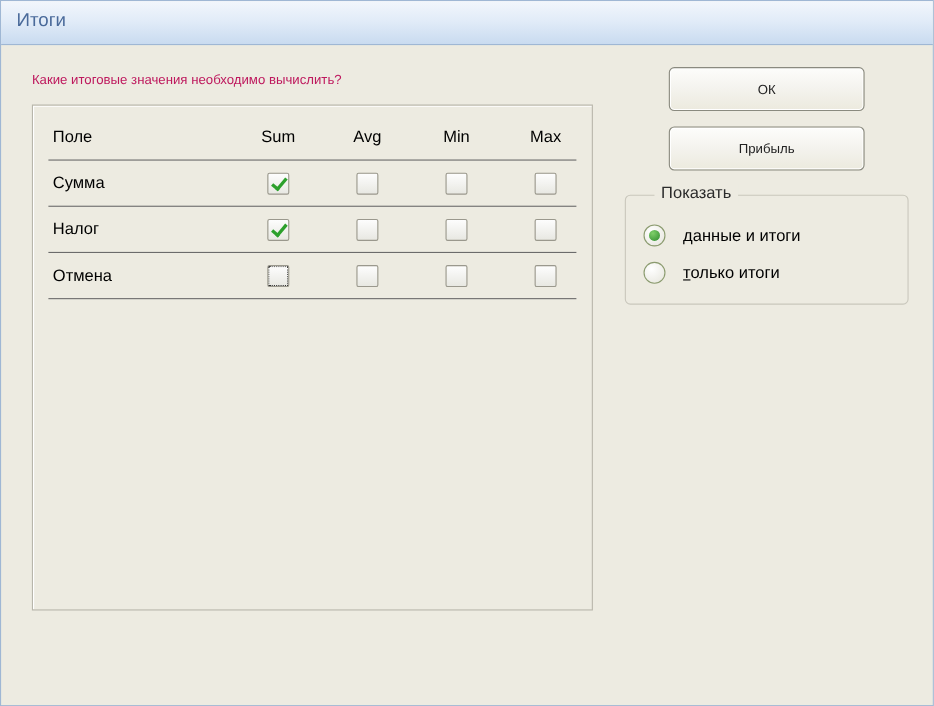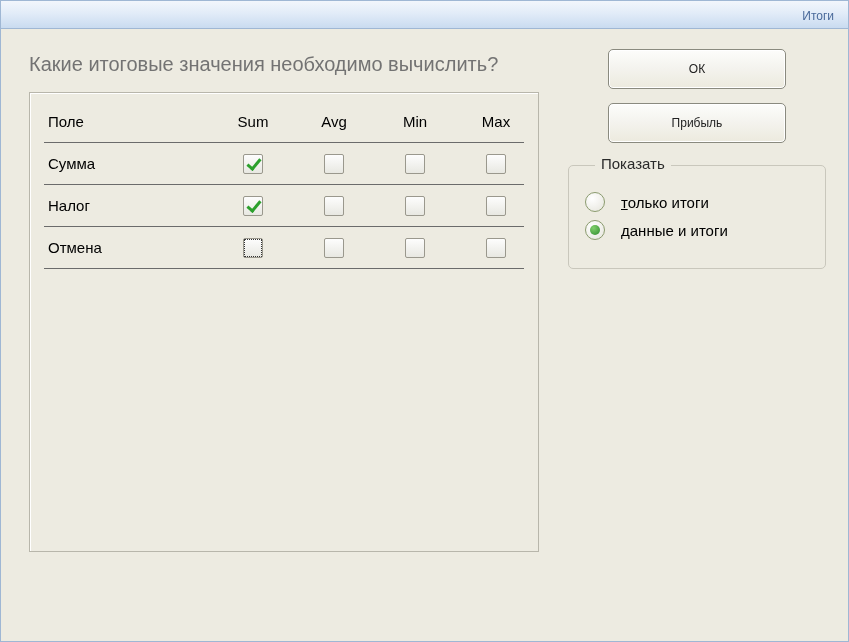--- a/index.html
+++ b/index.html
@@ -11,37 +11,36 @@
     background: #fff;
   }
   .window {
     width: 849px;
     height: 642px;
     background: #edebe1;
     border: 1px solid #9fb7d4;
     position: relative;
   }
   .titlebar {
-    height: 28px;
+    height: 40px;
     background: linear-gradient(to bottom, #f2f6fc 0%, #e2ecf8 45%, #c9dbf0 100%);
     border-bottom: 1px solid #9fb7d4;
     padding: 8px 14px;
     color: #4a6a9a;
-    font-size: 12px;
-    text-align: right;
+    font-size: 17px;
   }
   .content {
     position: relative;
     padding: 24px 22px 22px 28px;
     height: calc(100% - 36px);
   }
   .question {
-    color: #737373;
+    color: #be185d;
     margin-bottom: 16px;
-    font-size: 20px;
+    font-size: 12px;
   }
   .table-box {
     border: 1px solid #b8b6ab;
     background: #edebe1;
     width: 510px;
     height: 460px;
     padding: 8px 14px;
     box-shadow: inset 1px 1px 0 #fff;
   }
   .grid {
@@ -209,27 +208,27 @@
       </div>
     </div>
 
     <div class="right-col">
       <button class="btn">ОК</button>
       <button class="btn">Прибыль</button>
 
       <div class="groupbox">
         <div class="groupbox-title">Показать</div>
 
+        <div class="radio-row">
+          <span class="radio selected"></span>
+          <span><span class="mnemonic">д</span><span>анные и итоги</span></span>
+        </div>
+
         <div class="radio-row" style="margin-bottom:4px;">
           <span class="radio"></span>
           <span><span class="mnemonic">т</span><span>олько итоги</span></span>
         </div>
-
-        <div class="radio-row">
-          <span class="radio selected"></span>
-          <span><span class="mnemonic">д</span><span>анные и итоги</span></span>
-        </div>
       </div>
 
     </div>
 
   </div>
 </div>
 
 </body></html>

